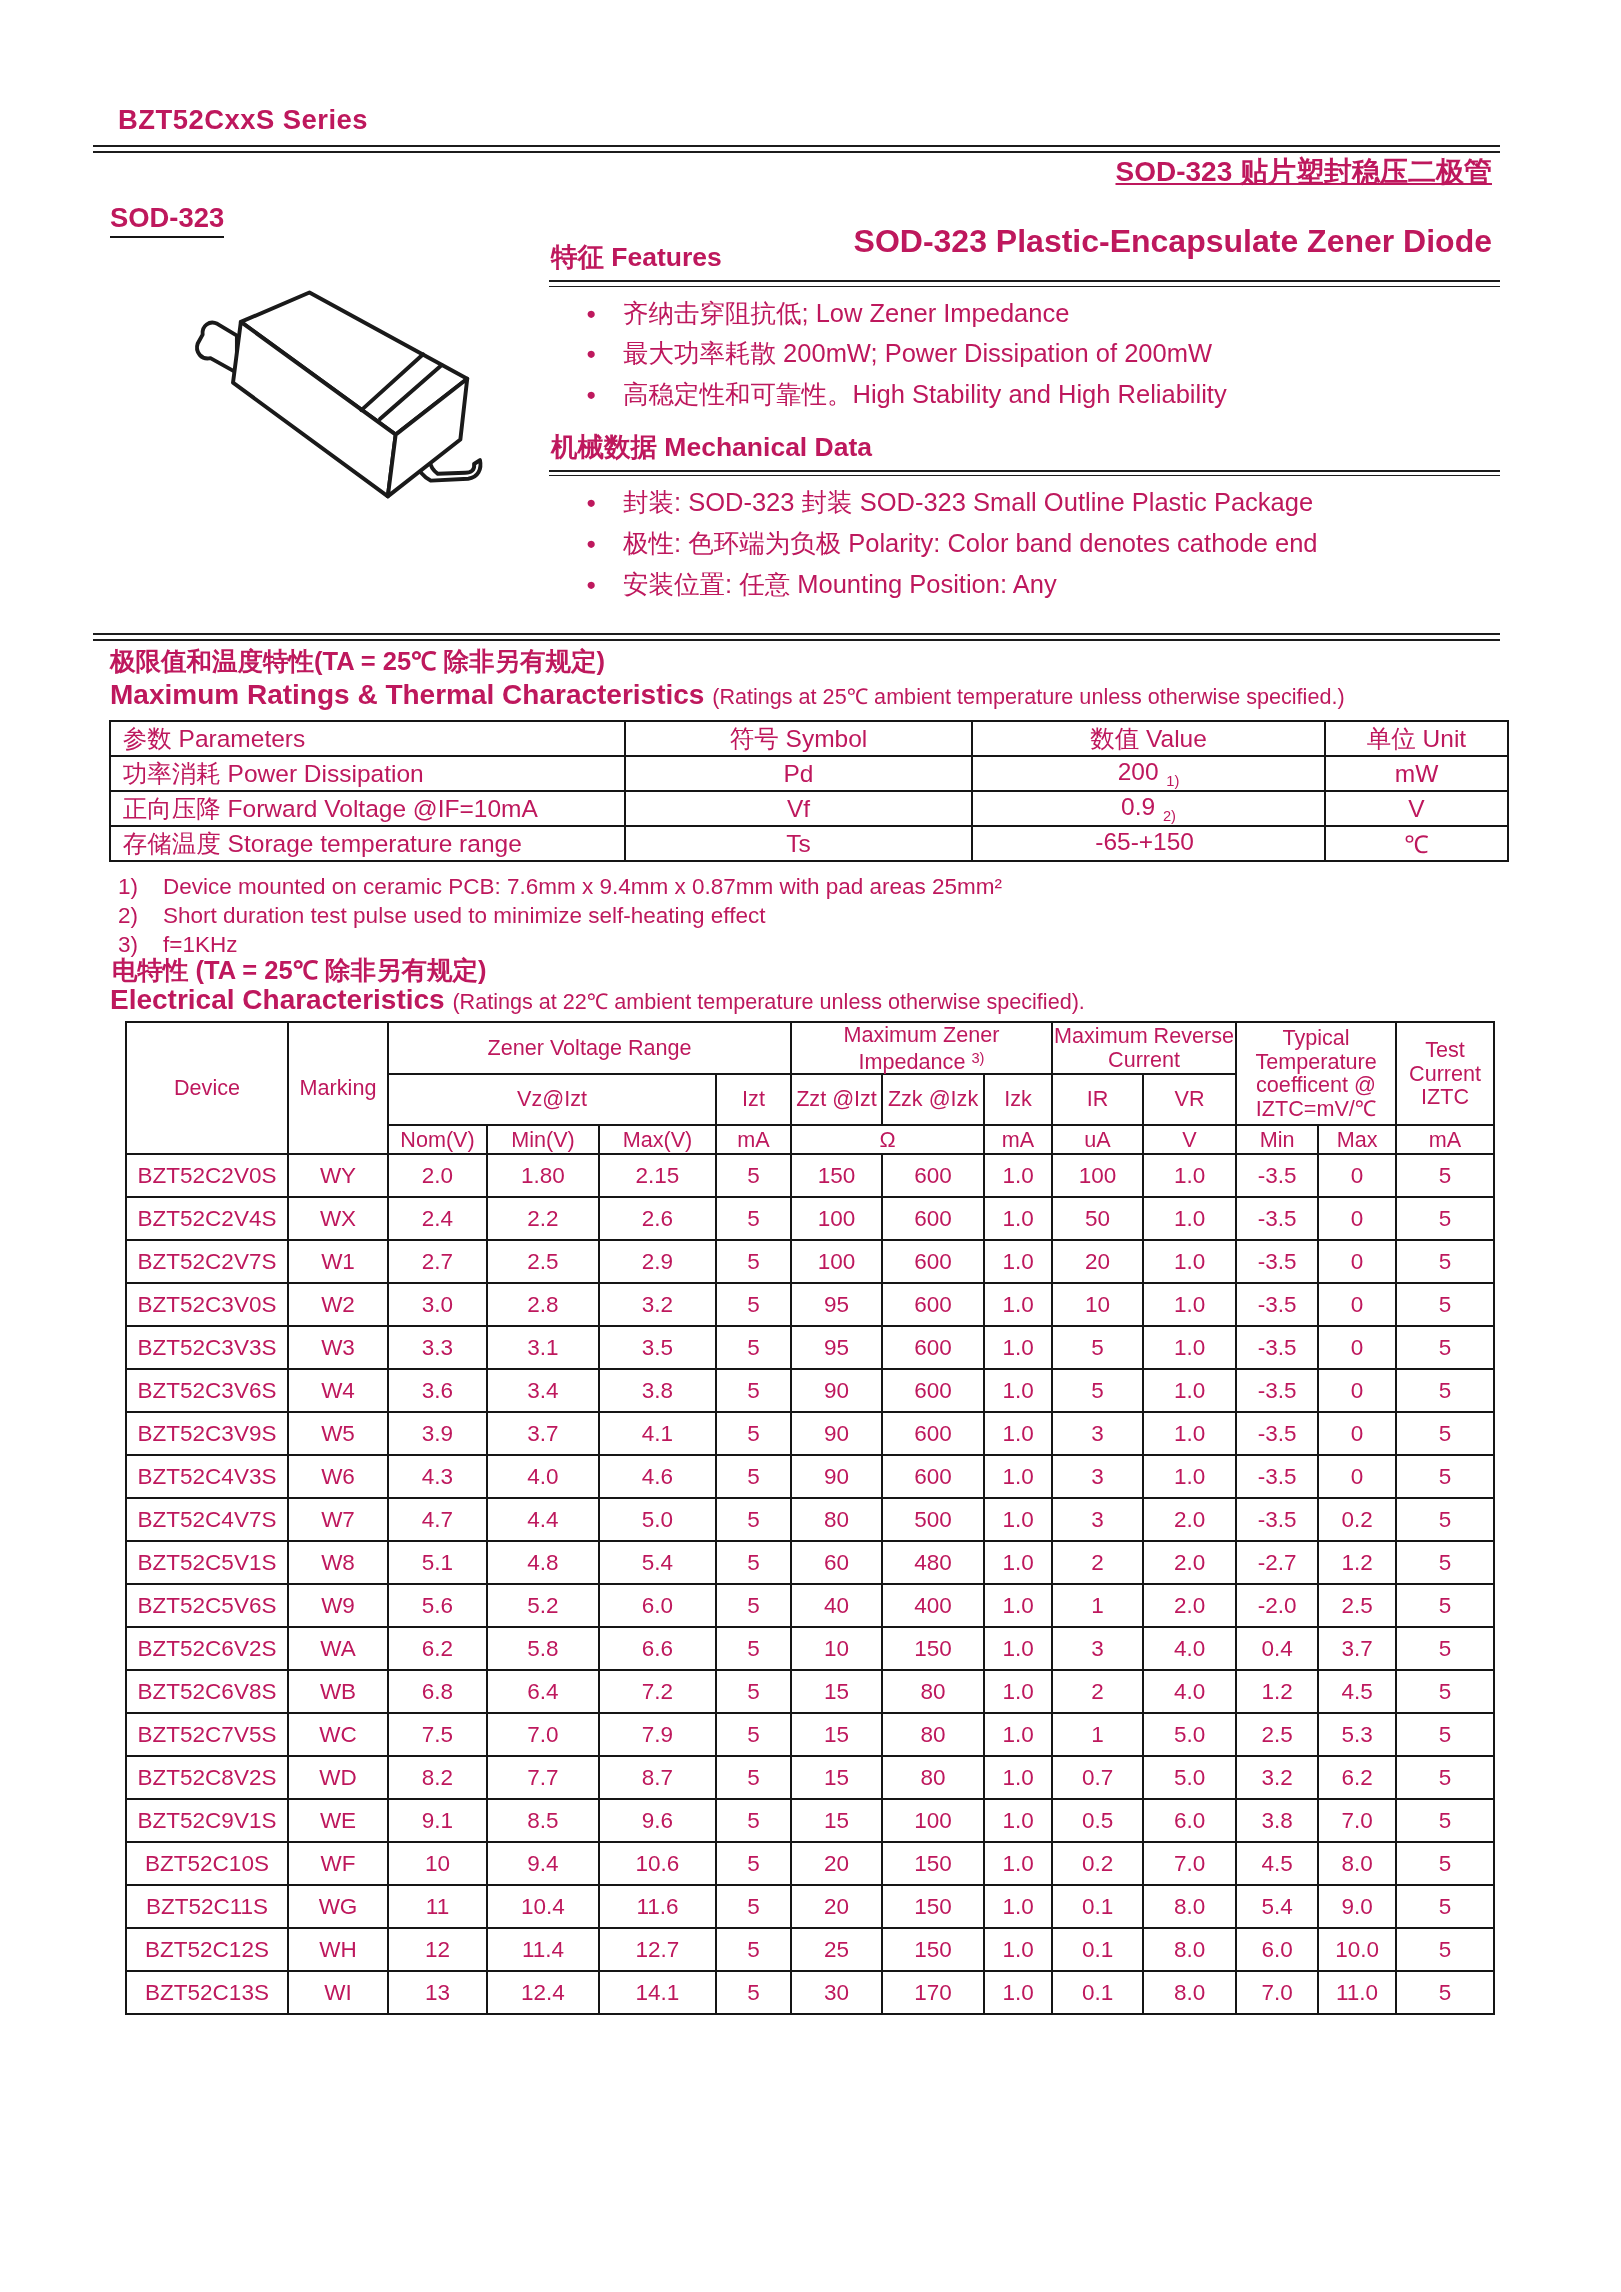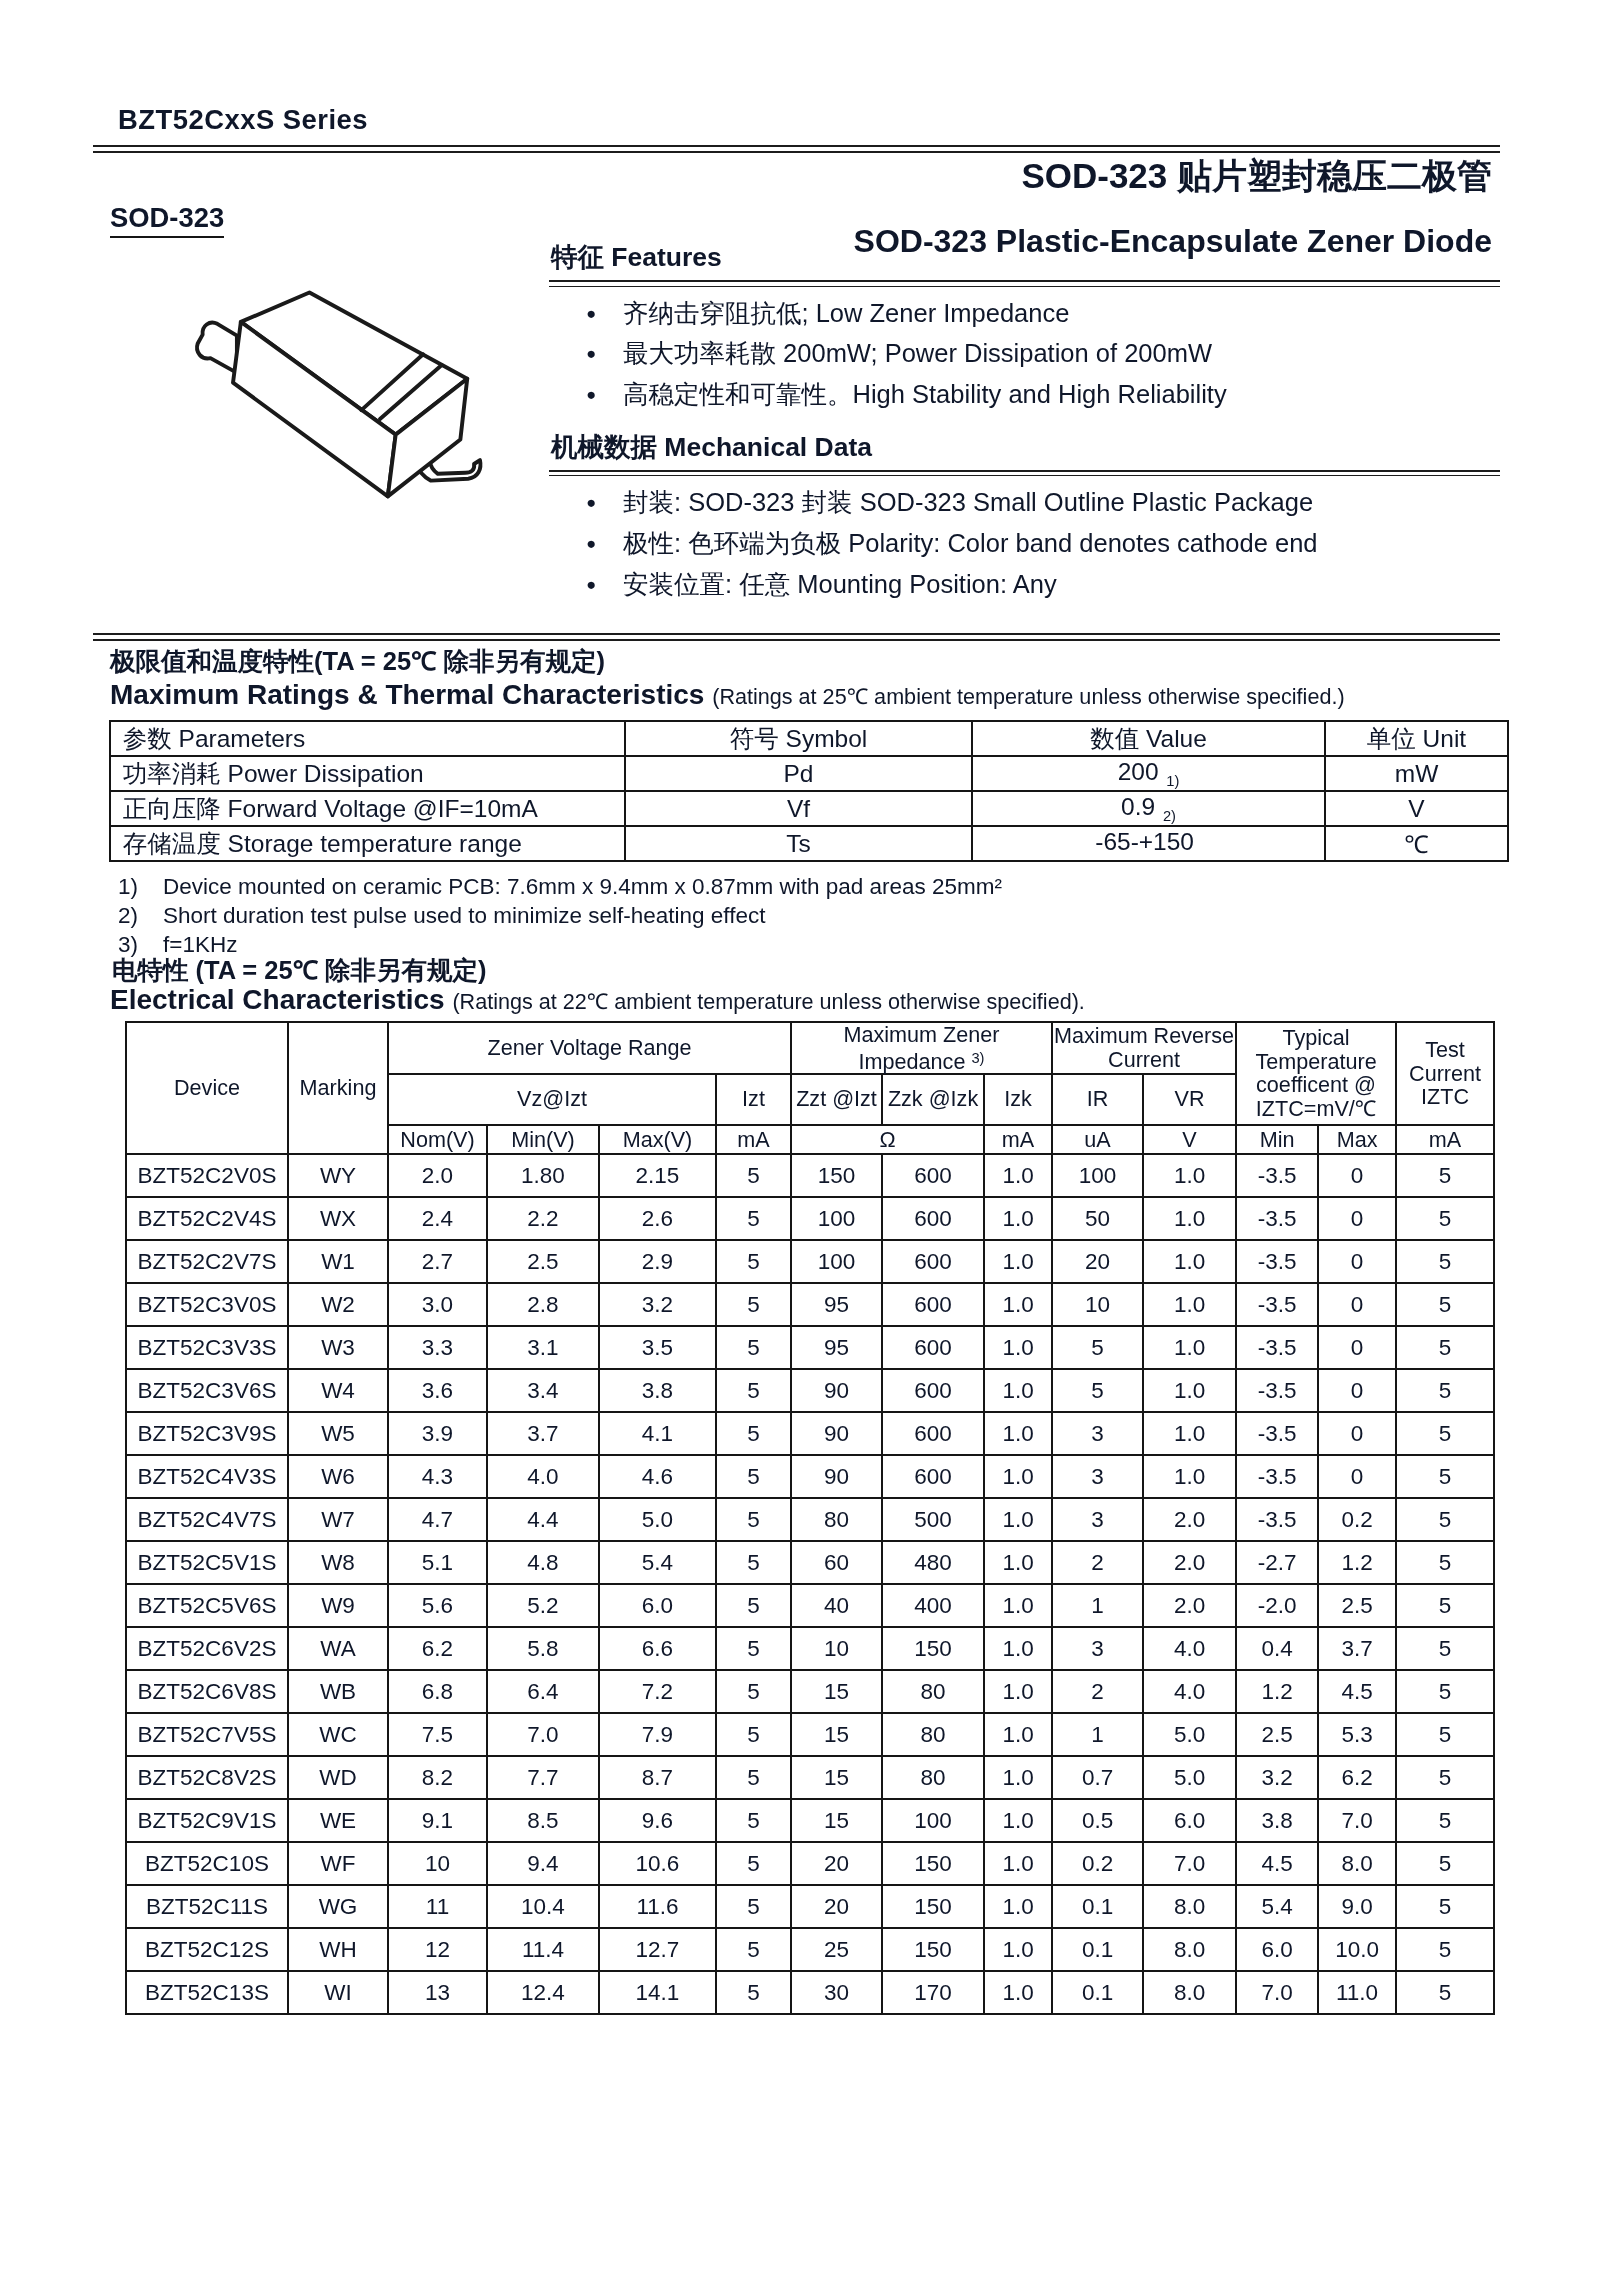--- a/index.html
+++ b/index.html
@@ -1,23 +1,23 @@
 <!DOCTYPE html>
 <html><head>
 <meta charset="utf-8">
 <style>
   html,body{margin:0;padding:0;background:#ffffff;}
   .page{position:relative;width:1621px;height:2293px;background:#fff;
-        font-family:"Liberation Sans", sans-serif;color:#0f172a;overflow:hidden;}
+        font-family:"Liberation Sans", sans-serif;color:#be185d;overflow:hidden;}
 
   
   .series-title{position:absolute;left:118px;top:104px;font-size:27.4px;font-weight:bold;letter-spacing:0.5px;}
   .dblrule{border-top:2px solid #1c1c1c;border-bottom:2px solid #1c1c1c;height:3.9px;}
   .rule-top{position:absolute;left:93px;top:145px;width:1407px;}
-  .title-cn{position:absolute;top:153px;right:129px;font-size:35px;font-weight:bold;}
+  .title-cn{position:absolute;top:153px;right:129px;font-size:28px;font-weight:bold;text-decoration:underline;}
   .title-en{position:absolute;top:195px;right:129px;font-size:32px;font-weight:bold;margin-top:28px;}
   .sod-label{position:absolute;left:110px;top:202px;font-size:27.4px;font-weight:bold;
              border-bottom:2.9px solid #151515;padding-bottom:2px;}
 
   
   .pkg{position:absolute;left:135px;top:263px;width:392px;height:304px;}
 
   
   .features-col{position:absolute;left:549px;top:239px;width:951px;}
   .sec-head{font-size:26.5px;font-weight:bold;margin:0 0 4.9px 2px;}

